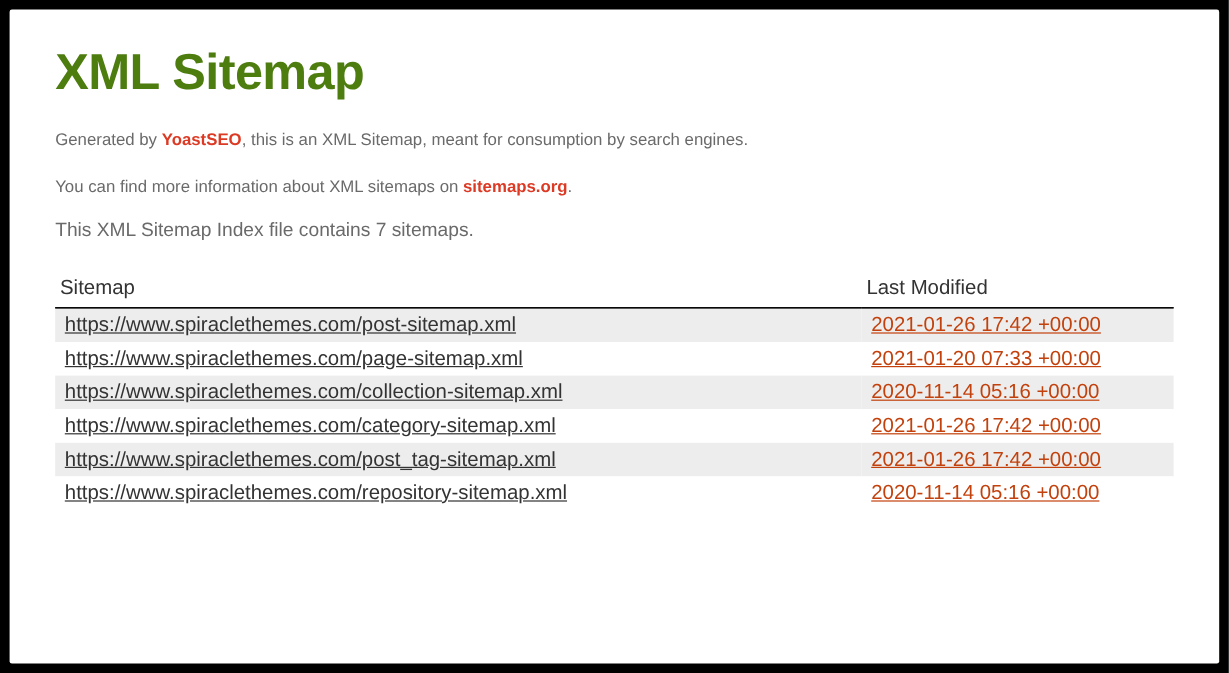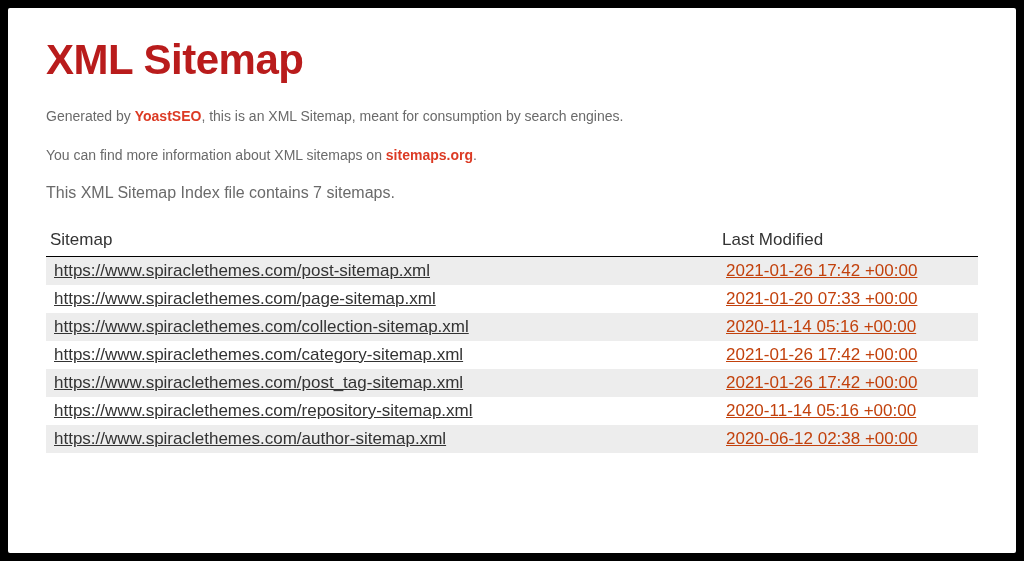--- a/index.html
+++ b/index.html
@@ -17,21 +17,21 @@
     .page {
       background: #fff;
       width: 100%;
       height: 100%;
       padding: 28px 38px;
       border-radius: 2px;
     }
     h1 {
       font-size: 42px;
       font-weight: 700;
-      color: #b91c1c;
+      color: #4d7c0f;
       margin-bottom: 22px;
       letter-spacing: -0.5px;
     }
     .intro {
       font-size: 14px;
       color: #6a6a6a;
       line-height: 1.5;
       margin-bottom: 18px;
     }
     .intro a, .link {
@@ -115,19 +115,15 @@
           <td class="date">2021-01-26 17:42 +00:00</td>
         </tr>
         <tr>
           <td>https://www.spiraclethemes.com/post_tag-sitemap.xml</td>
           <td class="date">2021-01-26 17:42 +00:00</td>
         </tr>
         <tr>
           <td>https://www.spiraclethemes.com/repository-sitemap.xml</td>
           <td class="date">2020-11-14 05:16 +00:00</td>
         </tr>
-        <tr>
-          <td>https://www.spiraclethemes.com/author-sitemap.xml</td>
-          <td class="date">2020-06-12 02:38 +00:00</td>
-        </tr>
       </tbody>
   </table>
 </div>
 
 </body></html>

